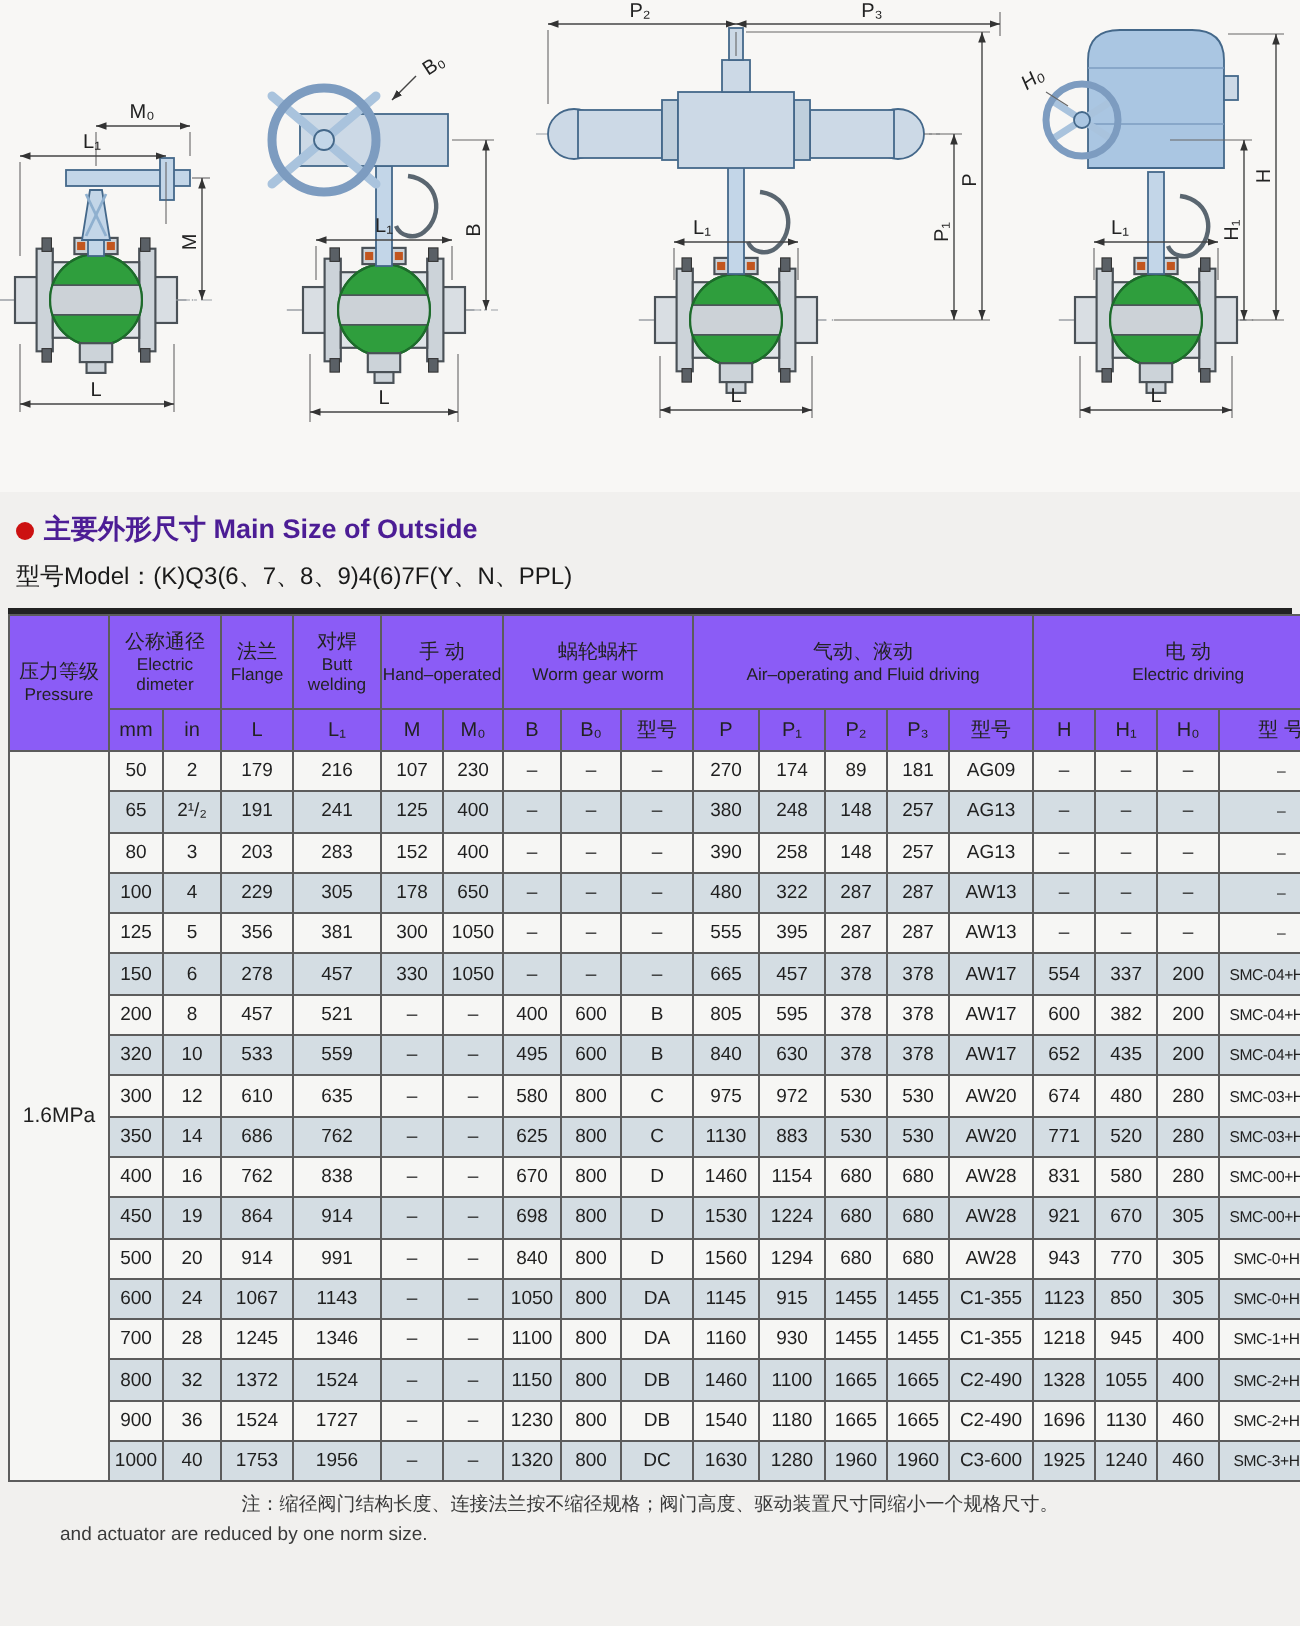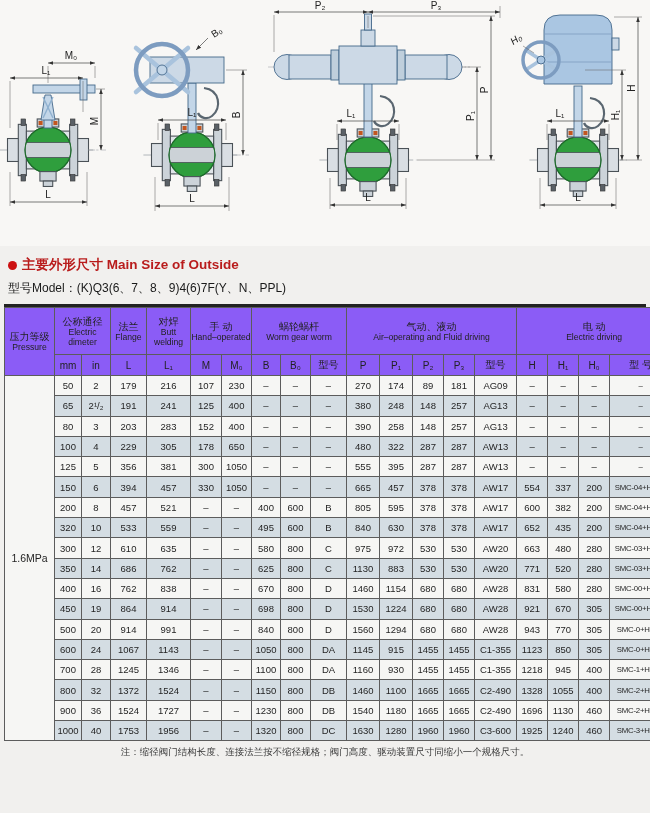--- a/index.html
+++ b/index.html
@@ -27,21 +27,21 @@
   .actd{fill:#aac6e2;stroke:#44688a;stroke-width:.9}
   .wheel{stroke:#7d9cc0;fill:none}
   .spoke{stroke:#a9c3dd;stroke-linecap:round}
   .hook{fill:none;stroke:#5a6670;stroke-width:2.2}
   .dim{stroke:#444;stroke-width:.7;fill:none}
   .ext{stroke:#666;stroke-width:.55;fill:none}
   .dlab{font-size:10px;fill:#222;font-family:"Liberation Sans",sans-serif}
   .xline{stroke:#8fb0cf;stroke-width:1.4}
   .band{stroke:#7d9cc0;stroke-width:.8}
 
-  .section-title{margin:10px 8px 0 8px;font-size:13.5px;font-weight:bold;color:#b91c1c;display:flex;align-items:center;}
+  .section-title{margin:10px 8px 0 8px;font-size:13.5px;font-weight:bold;color:#4c1d95;display:flex;align-items:center;}
   .red-dot{display:inline-block;width:9px;height:9px;border-radius:50%;background:#cc1111;margin-right:5px;flex:0 0 auto;}
   .model-line{margin:6px 8px 7px 8px;font-size:12px;color:#1a1a1a;}
 
   .tablewrap{margin:0 4px;border-top:3px solid #222;}
   table{border-collapse:collapse;width:100%;table-layout:fixed;background:#f6f6f4;}
   th,td{border:1px solid #5c5c5c;text-align:center;vertical-align:middle;padding:0;overflow:hidden;white-space:nowrap;}
   th{background:#8b5cf6;font-weight:normal;}
   th .zh{font-size:10px;line-height:1.3;}
   th .en{font-size:8.6px;line-height:1.1;white-space:normal;}
   th.groupcell{height:46px;}
@@ -398,21 +398,21 @@
           <td>287</td>
           <td>AW13</td>
           <td>–</td>
           <td>–</td>
           <td>–</td>
           <td>–</td>
         </tr>
         <tr class="shaded">
           <td>150</td>
           <td>6</td>
-          <td>394</td>
+          <td>278</td>
           <td>457</td>
           <td>330</td>
           <td>1050</td>
           <td>–</td>
           <td>–</td>
           <td>–</td>
           <td>665</td>
           <td>457</td>
           <td>378</td>
           <td>378</td>
@@ -470,21 +470,21 @@
           <td>–</td>
           <td>–</td>
           <td>580</td>
           <td>800</td>
           <td>C</td>
           <td>975</td>
           <td>972</td>
           <td>530</td>
           <td>530</td>
           <td>AW20</td>
-          <td>663</td>
+          <td>674</td>
           <td>480</td>
           <td>280</td>
           <td>SMC-03+H2BC</td>
         </tr>
         <tr class="shaded">
           <td>350</td>
           <td>14</td>
           <td>686</td>
           <td>762</td>
           <td>–</td>
@@ -661,13 +661,14 @@
           <td>1240</td>
           <td>460</td>
           <td>SMC-3+H6BC</td>
         </tr>
       </tbody>
 </table>
 </div>
 
 <div class="notes">
   <div class="note-zh">注：缩径阀门结构长度、连接法兰按不缩径规格；阀门高度、驱动装置尺寸同缩小一个规格尺寸。</div>
+  <div class="note-en2">and actuator are reduced by one norm size.</div>
 </div>
 
 </body></html>

